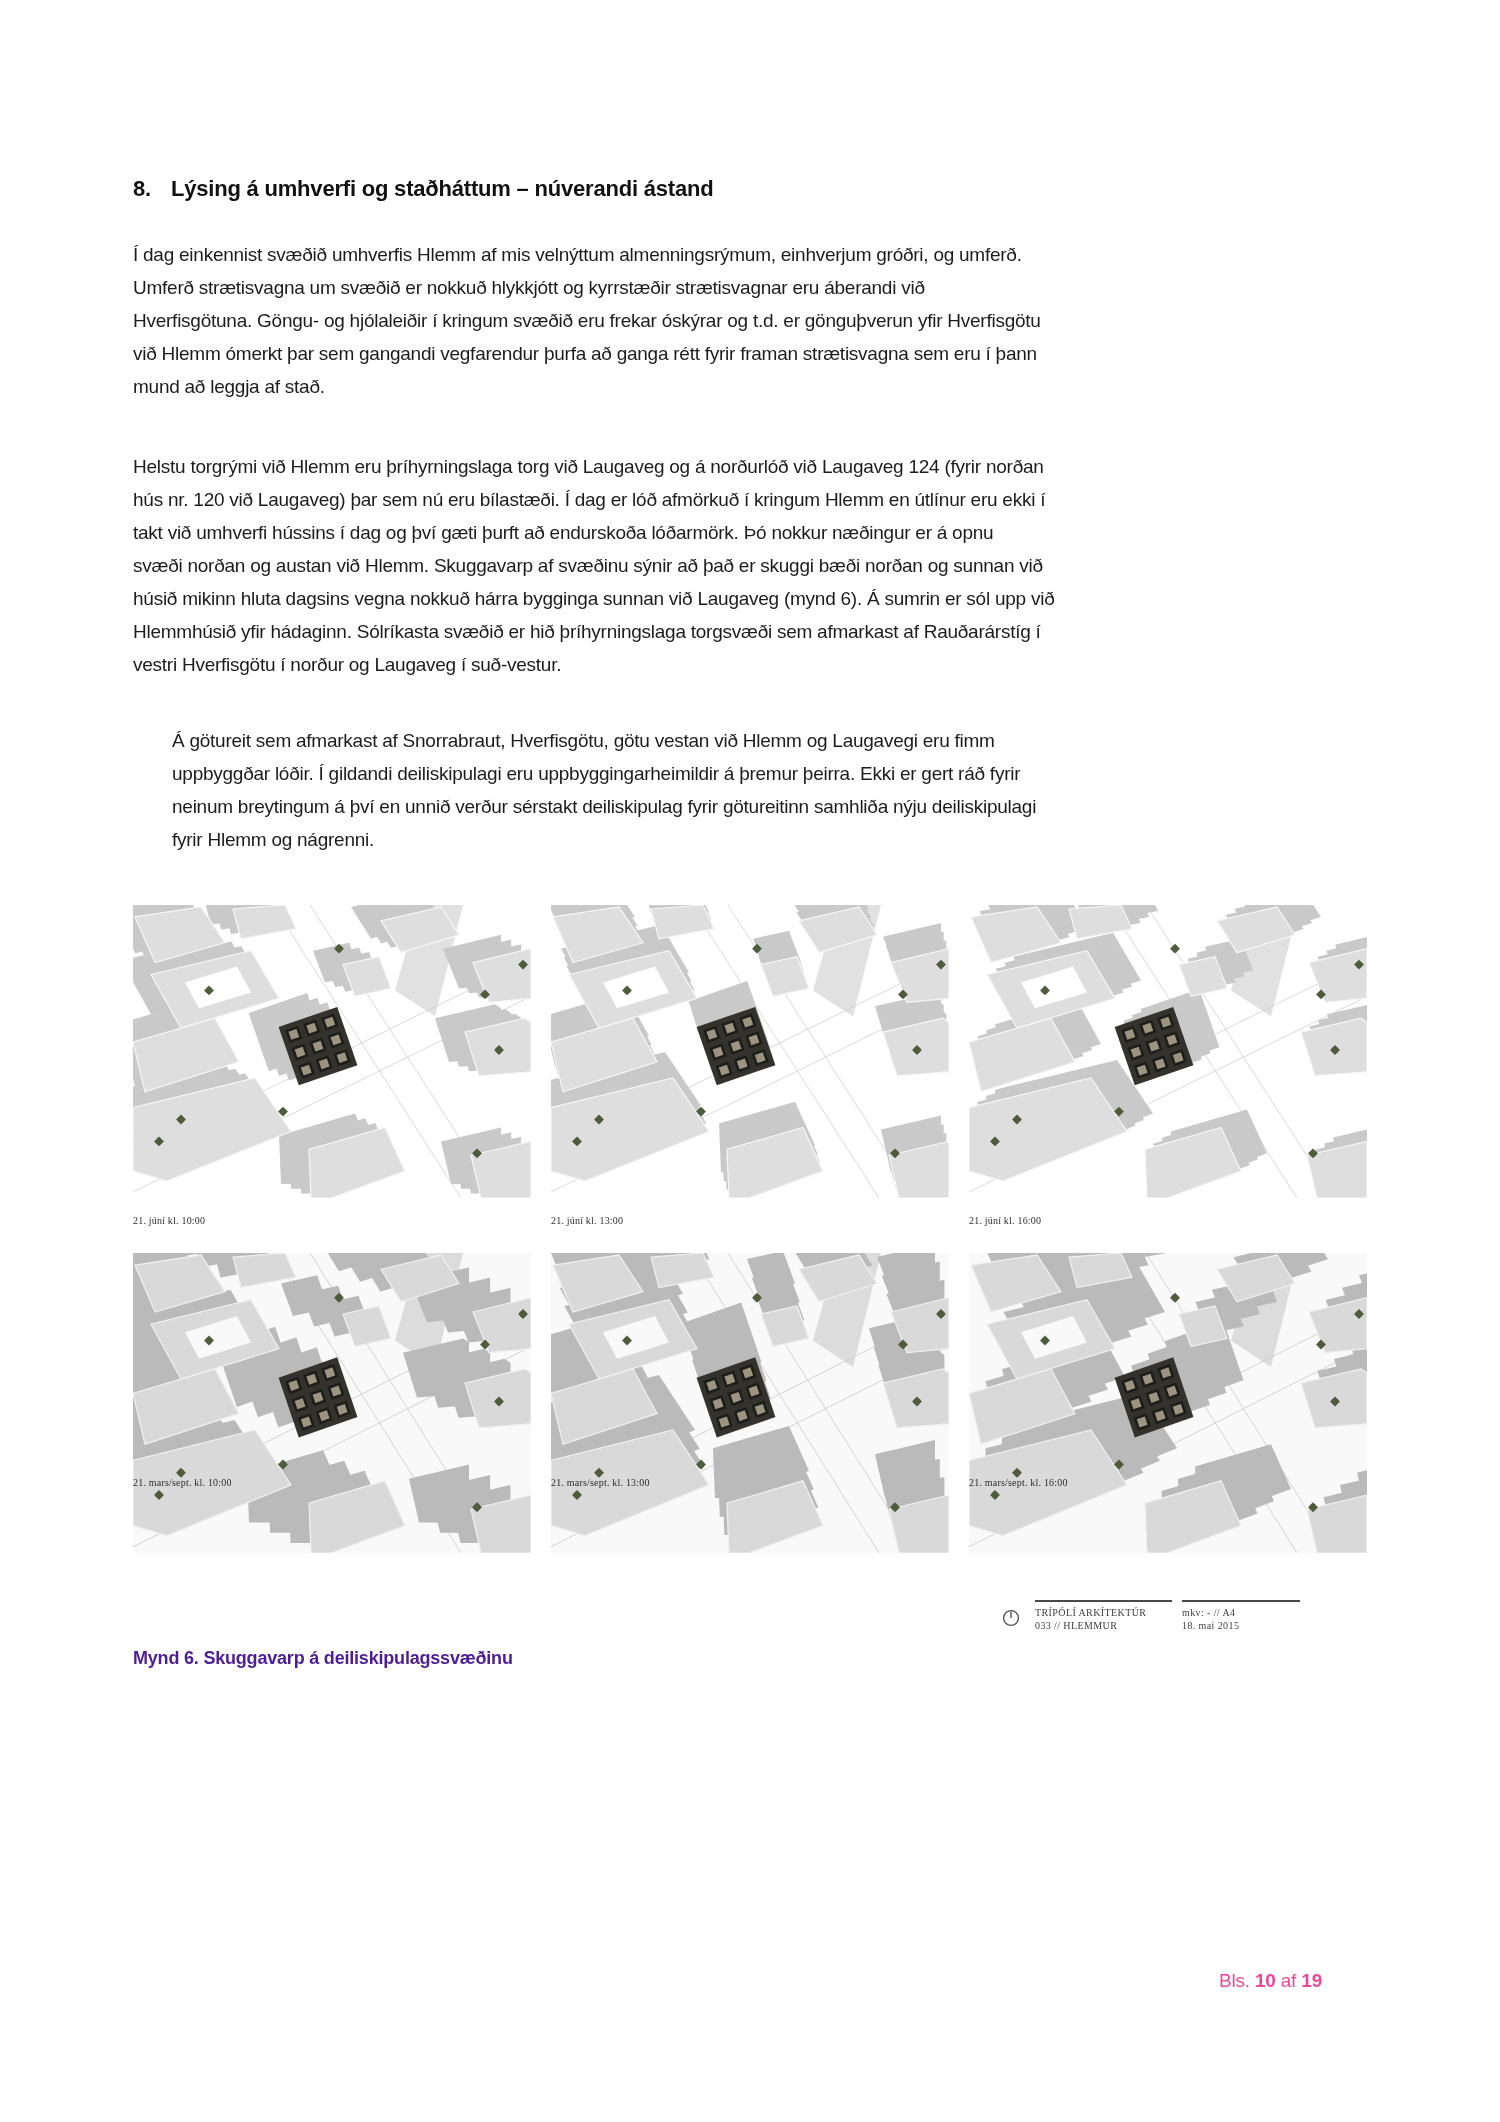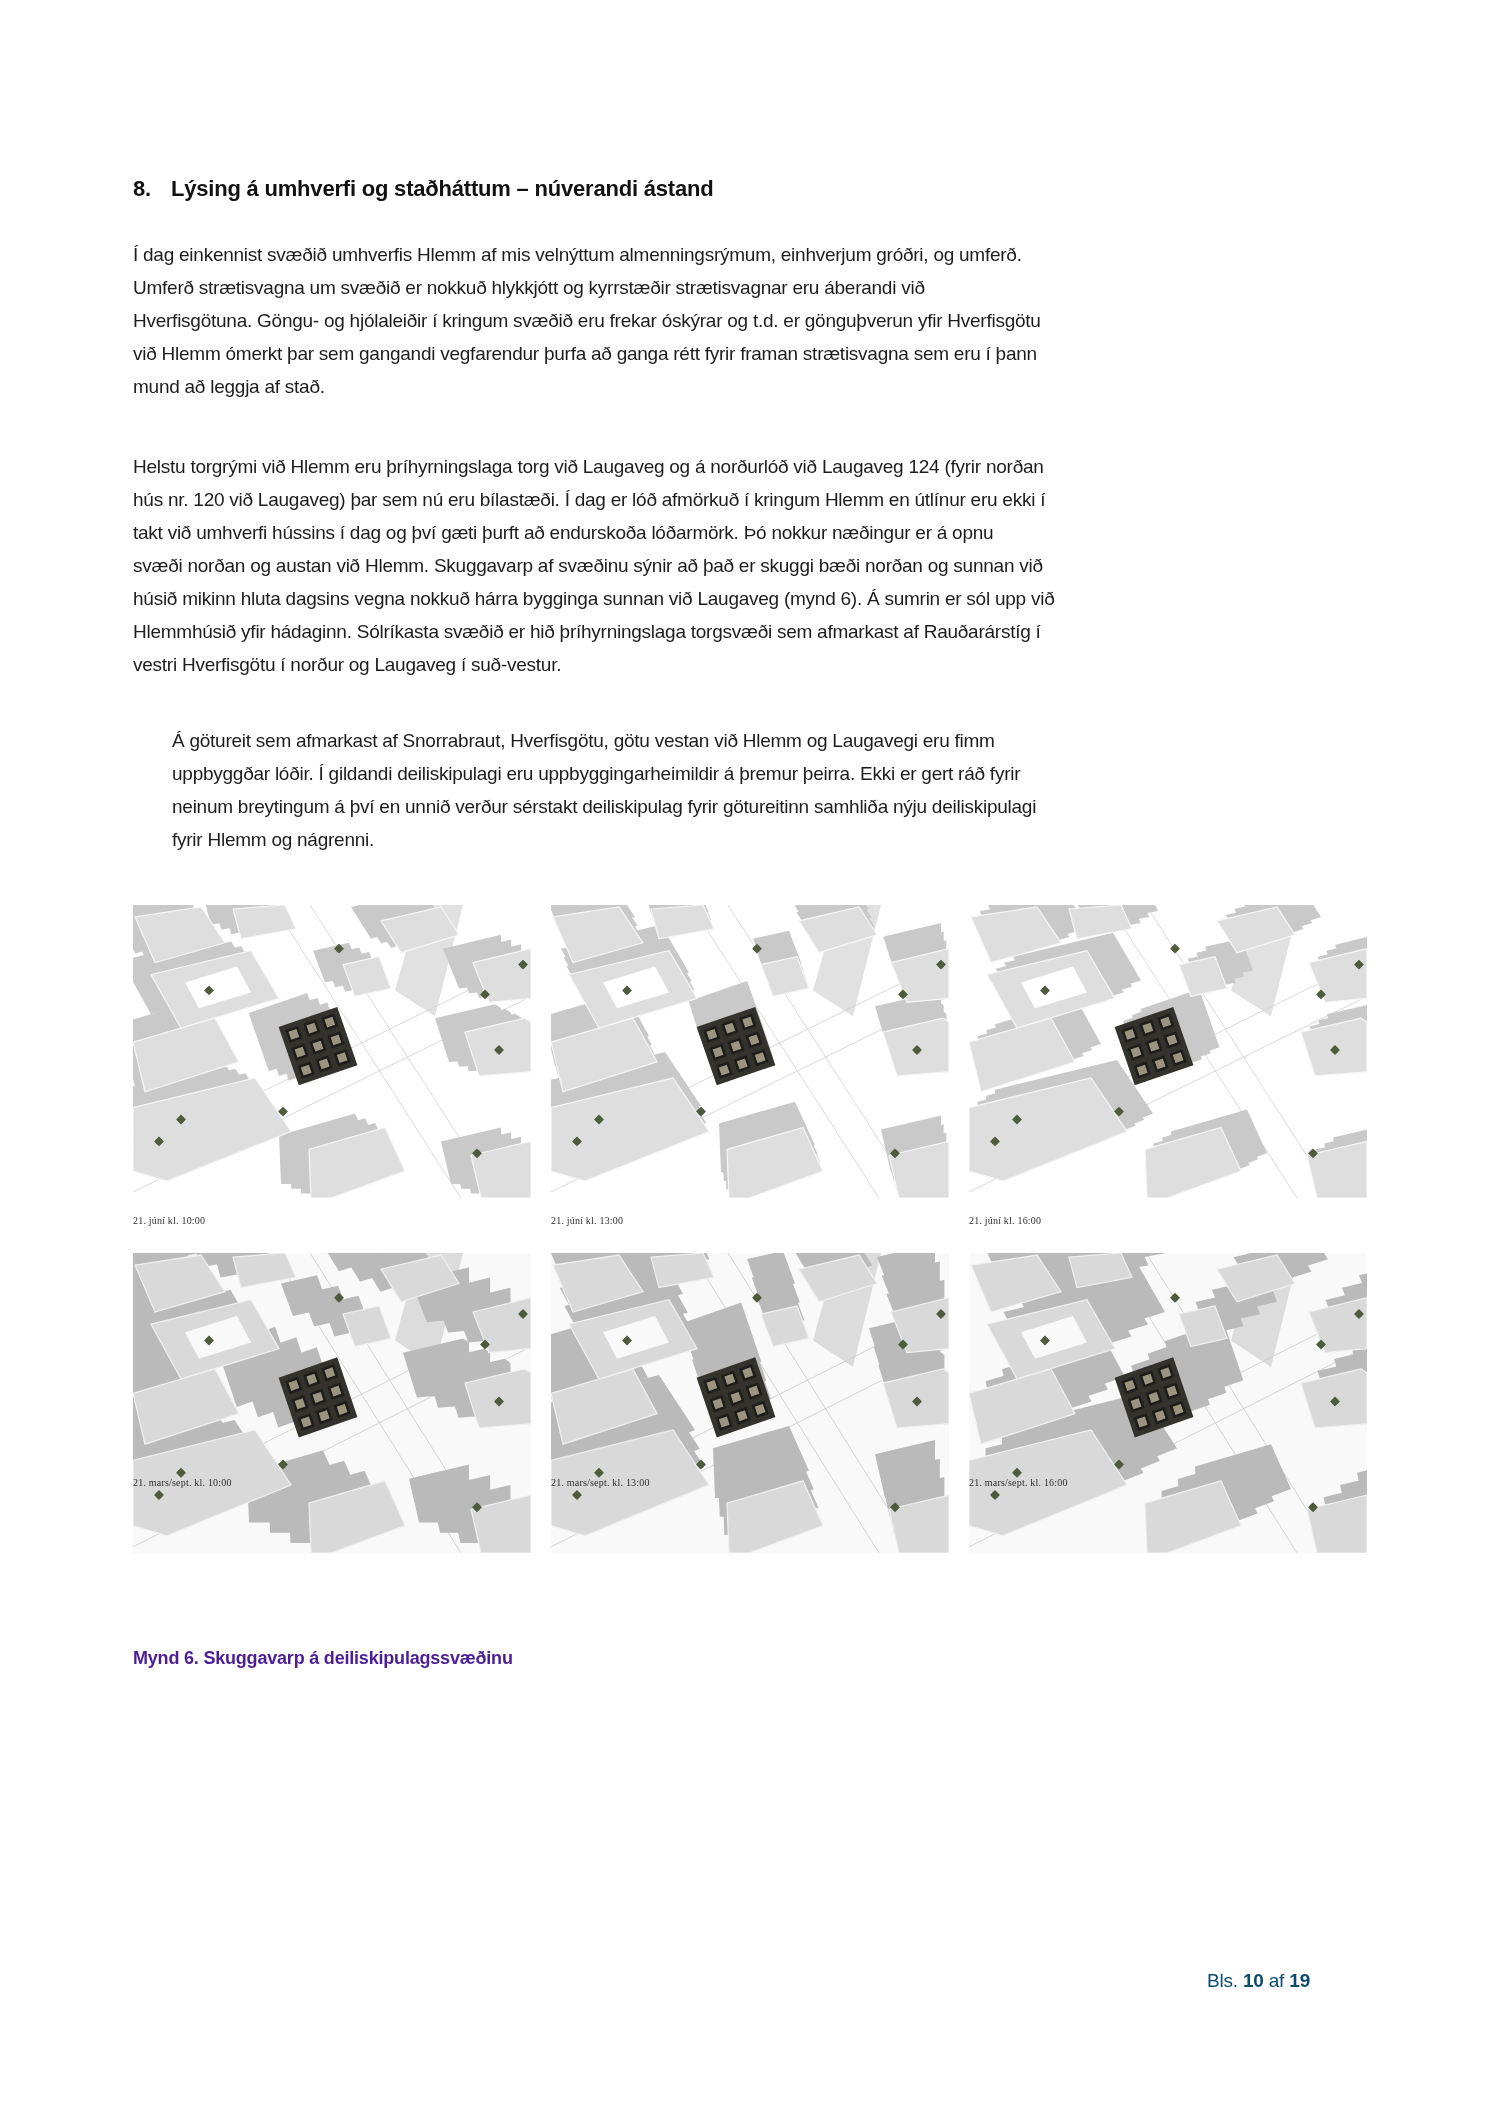--- a/index.html
+++ b/index.html
@@ -42,22 +42,22 @@
   .tb-col{position:absolute;top:2px;font-family:"Liberation Serif", serif;
     font-size:10px;line-height:13px;color:#3f3f3f;letter-spacing:.4px;}
   .tb-col .tb-rule{border-top:2px solid #4a4a4a;margin-bottom:4px;}
   .tb-col-1{left:40px;width:137px;}
   .tb-col-2{left:187px;width:118px;}
   .fig-caption{
     position:absolute;left:133px;top:1648px;width:1000px;
     font-size:18px;font-weight:bold;letter-spacing:-0.2px;color:#4c1d95;
   }
   .footer{
-    position:absolute;right:190px;top:1970px;
-    font-size:19px;color:#0c4a6e;letter-spacing:-0.2px;margin-left:11px;
+    position:absolute;right:178px;top:1970px;
+    font-size:19px;color:#ec4899;letter-spacing:-0.2px;margin-left:11px;
   }
   .footer b{font-weight:bold;}
 </style>
 </head>
 <body>
 
 <div class="page">
 
   <div class="heading">
     <span class="h-num">8.</span><span class="h-text">Lýsing á umhverfi og staðháttum – núverandi ástand</span>
@@ -612,20 +612,36 @@
         <rect x="146.5" y="204.5" width="7" height="7" fill="#4e5c3d" transform="rotate(45 150 208)"></rect>
         <rect x="147.5" y="205.5" width="5" height="5" fill="#4e5c3d"></rect>
         <rect x="386.5" y="56.5" width="7" height="7" fill="#4e5c3d" transform="rotate(45 390 60)"></rect>
         <rect x="387.5" y="57.5" width="5" height="5" fill="#4e5c3d"></rect>
       </svg>
     </div>
   <div class="map-caption cap-row2 col1">21. mars/sept. kl. 10:00</div>
   <div class="map-caption cap-row2 col2">21. mars/sept. kl. 13:00</div>
   <div class="map-caption cap-row2 col3">21. mars/sept. kl. 16:00</div>
 
+  <div class="titleblock">
+    <svg class="tb-icon" viewBox="0 0 18 18">
+      <circle cx="9" cy="9" r="7.4" fill="none" stroke="#555" stroke-width="1.4"></circle>
+      <line x1="9" y1="9" x2="9" y2="2.4" stroke="#555" stroke-width="1.4"></line>
+    </svg>
+    <div class="tb-col tb-col-1">
+      <div class="tb-rule"></div>
+      <div>TRÍPÓLÍ ARKÍTEKTÚR</div>
+      <div>033 // HLEMMUR</div>
+    </div>
+    <div class="tb-col tb-col-2">
+      <div class="tb-rule"></div>
+      <div>mkv: - // A4</div>
+      <div>18. mai 2015</div>
+    </div>
+  </div>
 
   <div class="fig-caption">Mynd 6. Skuggavarp á deiliskipulagssvæðinu</div>
 
   <div class="footer">
     <span>Bls.</span>
     <b>10</b>
     <span>af</span>
     <b>19</b>
   </div>
 

